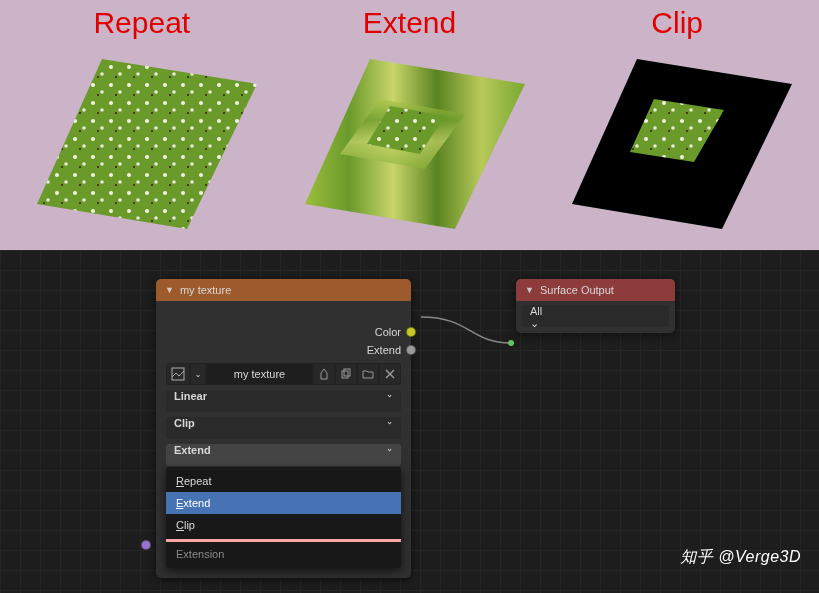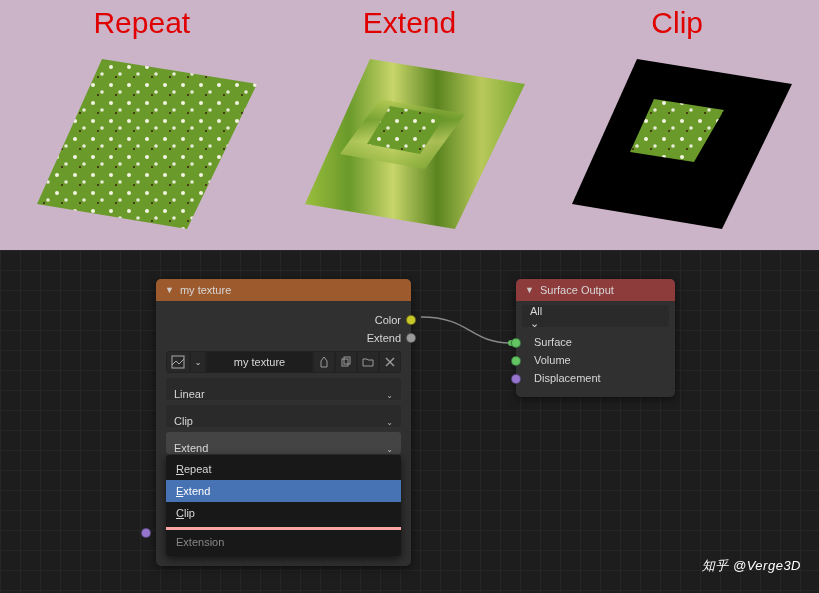--- a/index.html
+++ b/index.html
@@ -12,51 +12,51 @@
   .plane3d { width: 250px; height: 190px; position: relative; }
   .plane3d svg { width: 100%; height: 100%; }
 
   
   .node-editor { position: relative; height: 343px; background: #1d1d1d;
     background-image:
       linear-gradient(#262626 1px, transparent 1px),
       linear-gradient(90deg, #262626 1px, transparent 1px);
     background-size: 20px 20px; }
 
-  .watermark { position: absolute; right: 18px; bottom: 18px; color: #fff; font-size: 13px; font-weight: 500; letter-spacing: 0.5px; font-style: italic; }
+  .watermark { position: absolute; right: 18px; bottom: 25px; color: #fff; font-size: 16px; font-weight: 500; letter-spacing: 0.5px; font-style: italic; }
 
   .node { position: absolute; background: #303030; border-radius: 5px; box-shadow: 0 2px 8px rgba(0,0,0,.5); color: #d7d7d7; font-size: 11px; }
   .node-header { padding: 5px 9px; border-radius: 5px 5px 0 0; display: flex; align-items: center; gap: 6px; }
   .node-header .tri { font-size: 9px; opacity: .9; }
   .node-tex { left: 156px; top: 29px; width: 255px; }
   .hdr-tex { background: #9c5a2d; }
   .node-mat { left: 516px; top: 29px; width: 159px; }
   .hdr-mat { background: #8d3b3b; }
 
-  .node-body { padding: 10px 10px 10px; position: relative; }
+  .node-body { padding: 22px 10px 10px; position: relative; }
   .out-row { text-align: right; padding: 3px 0; position: relative; }
   .in-row { text-align: left; padding: 3px 0 3px 8px; position: relative; }
 
   .sock { width: 10px; height: 10px; border-radius: 50%; position: absolute; border: 1px solid rgba(0,0,0,.4); }
   .sock-out { right: -15px; }
   .sock-in { left: -15px; }
   .sock-yellow { background: #c7c729; }
   .sock-grey { background: #9a9a9a; }
   .sock-green { background: #62c462; }
   .sock-purple { background: #9575cd; }
 
   .imgpick { display: flex; align-items: center; gap: 0; margin-top: 4px; }
   .imgpick .seg { background: #282828; border: 1px solid #222; height: 22px; display: flex; align-items: center; justify-content: center; }
   .imgpick .ico { width: 24px; border-radius: 3px 0 0 3px; }
   .imgpick .dd { width: 16px; font-size: 8px; }
   .imgpick .name { flex: 1; padding: 0 6px; background: #1e1e1e; }
   .imgpick .btn { width: 22px; }
   .imgpick .last { border-radius: 0 3px 3px 0; }
 
-  .dropdown { margin-top: 5px; background: #2a2a2a; border-radius: 3px; height: 22px; display: flex; align-items: flex-end; padding: 0 8px; justify-content: space-between; }
+  .dropdown { margin-top: 5px; background: #2a2a2a; border-radius: 3px; height: 22px; display: flex; align-items: flex-start; padding: 0 8px; justify-content: space-between; font-weight: bold; }
   .dropdown .chev { font-size: 8px; opacity: .8; }
   .dropdown.open { background: #444; }
 
   .popup { margin-top: 1px; background: #181818; border-radius: 3px; padding: 3px 0 6px; box-shadow: 0 3px 10px rgba(0,0,0,.6); }
   .popup-item { padding: 5px 10px; }
   .popup-item.sel { background: #4772b3; color: #fff; }
   .popup-item .ul { text-decoration: underline; }
   .popup-footer { padding: 6px 10px 2px; color: #888; border-top: 3px solid #fca5a5; margin-top: 3px; }
 
   .mat-select { margin: 4px 6px 6px; background: #2a2a2a; border-radius: 3px; height: 22px; display: flex; align-items: flex-start; padding: 0 8px; justify-content: space-between; flex-direction: column; }
@@ -206,30 +206,16 @@
 
   <div class="node node-mat">
     <div class="node-header hdr-mat">
       <span class="tri">▼</span>
       <span>Surface Output</span>
     </div>
     <div class="mat-select">
       <span>All</span>
       <span class="chev">⌄</span>
     </div>
-    <div class="node-body" style="padding-top:0">
-      <div class="in-row">
-        <span class="sock sock-in sock-green" style="top:5px"></span>
-        <span>Surface</span>
-      </div>
-      <div class="in-row">
-        <span class="sock sock-in sock-green" style="top:5px"></span>
-        <span>Volume</span>
-      </div>
-      <div class="in-row">
-        <span class="sock sock-in sock-purple" style="top:5px"></span>
-        <span>Displacement</span>
-      </div>
-    </div>
   </div>
 
   <div class="watermark">知乎 @Verge3D</div>
 </div>
 
 </body></html>

